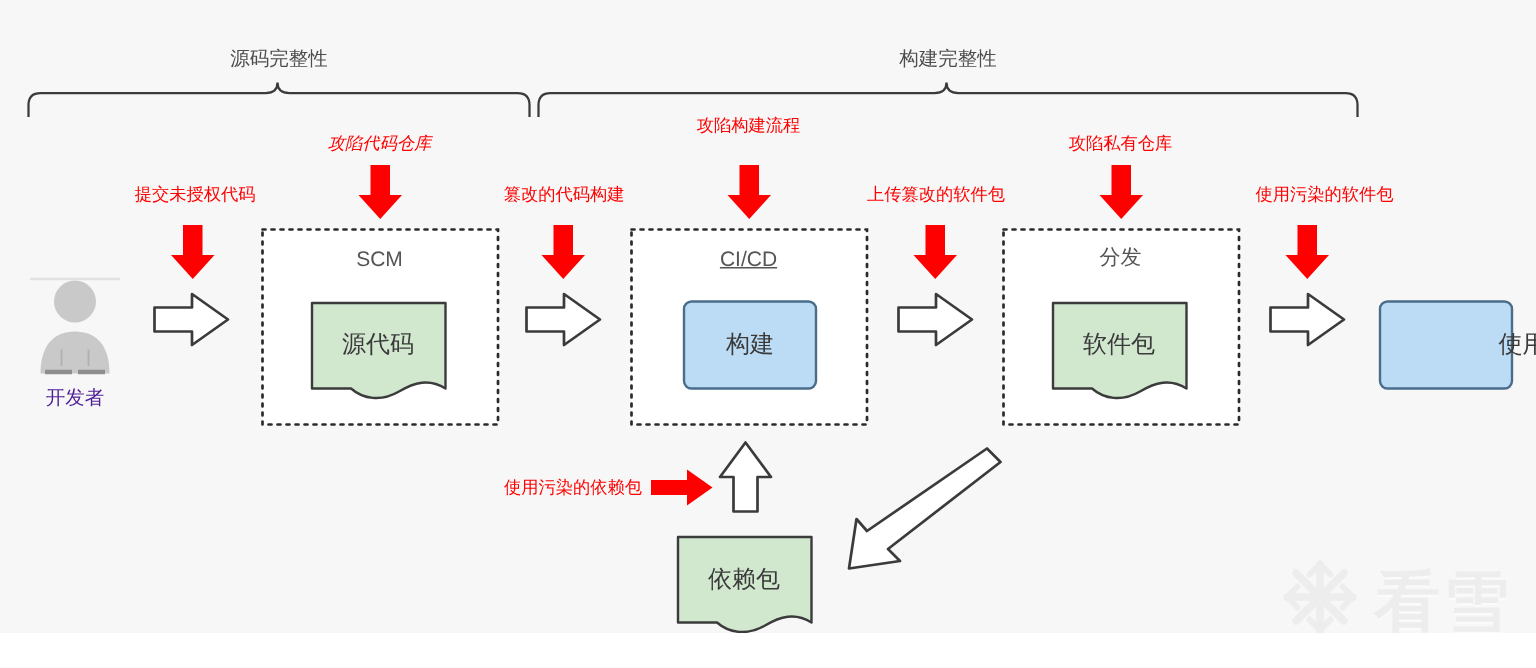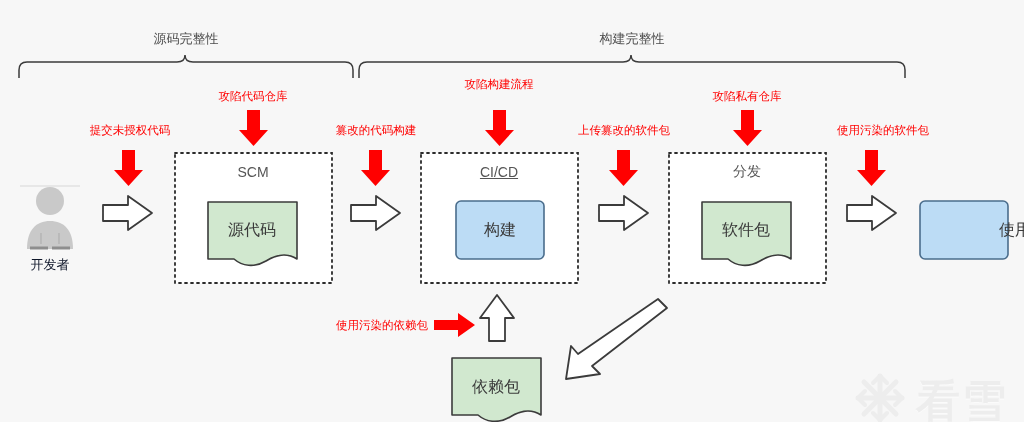--- a/index.html
+++ b/index.html
@@ -40,21 +40,21 @@
   .stage-title {
     font-size: 14px;
     color: #555555;
   }
   .node-label {
     font-size: 16px;
     color: #3a3a3a;
   }
   .actor-label {
     font-size: 13px;
-    color: #0f172a;
+    color: #4c1d95;
   }
   .watermark-text {
     position: absolute;
     font-size: 44px;
     color: #ededed;
     font-weight: 700;
     letter-spacing: 2px;
     text-shadow: 0 1px 0 #fbfbfb;
   }
 </style>
@@ -163,21 +163,21 @@
         <line x1="0" y1="22" x2="-7" y2="15"></line>
           <line x1="0" y1="22" x2="7" y2="15"></line>
       </g>
     </g>
   </svg>
 
   <div class="lbl brace-title" style="left:186px; top:39px;">源码完整性</div>
   <div class="lbl brace-title" style="left:632px; top:39px;">构建完整性</div>
 
   <div class="lbl attack-label" style="left:130px; top:130px;">提交未授权代码</div>
-  <div class="lbl attack-label" style="left:253px; top:96px;">攻陷代码仓库</div>
+  <div class="lbl attack-label" style="left:253px; top:96px;font-style:italic;">攻陷代码仓库</div>
   <div class="lbl attack-label" style="left:376px; top:130px;">篡改的代码构建</div>
   <div class="lbl attack-label" style="left:499px; top:84px;">攻陷构建流程</div>
   <div class="lbl attack-label" style="left:624px; top:130px;">上传篡改的软件包</div>
   <div class="lbl attack-label" style="left:747px; top:96px;">攻陷私有仓库</div>
   <div class="lbl attack-label" style="left:871px; top:130px;margin-left:12px;">使用污染的软件包</div>
   <div class="lbl attack-label" style="left:382px; top:325px;">使用污染的依赖包</div>
 
   <div class="lbl stage-title" style="left:253px; top:172px;">SCM</div>
   <div class="lbl stage-title" style="left:499px; top:172px;text-decoration:underline;">CI/CD</div>
   <div class="lbl stage-title" style="left:747px; top:172px;text-align:right;">分发</div>

